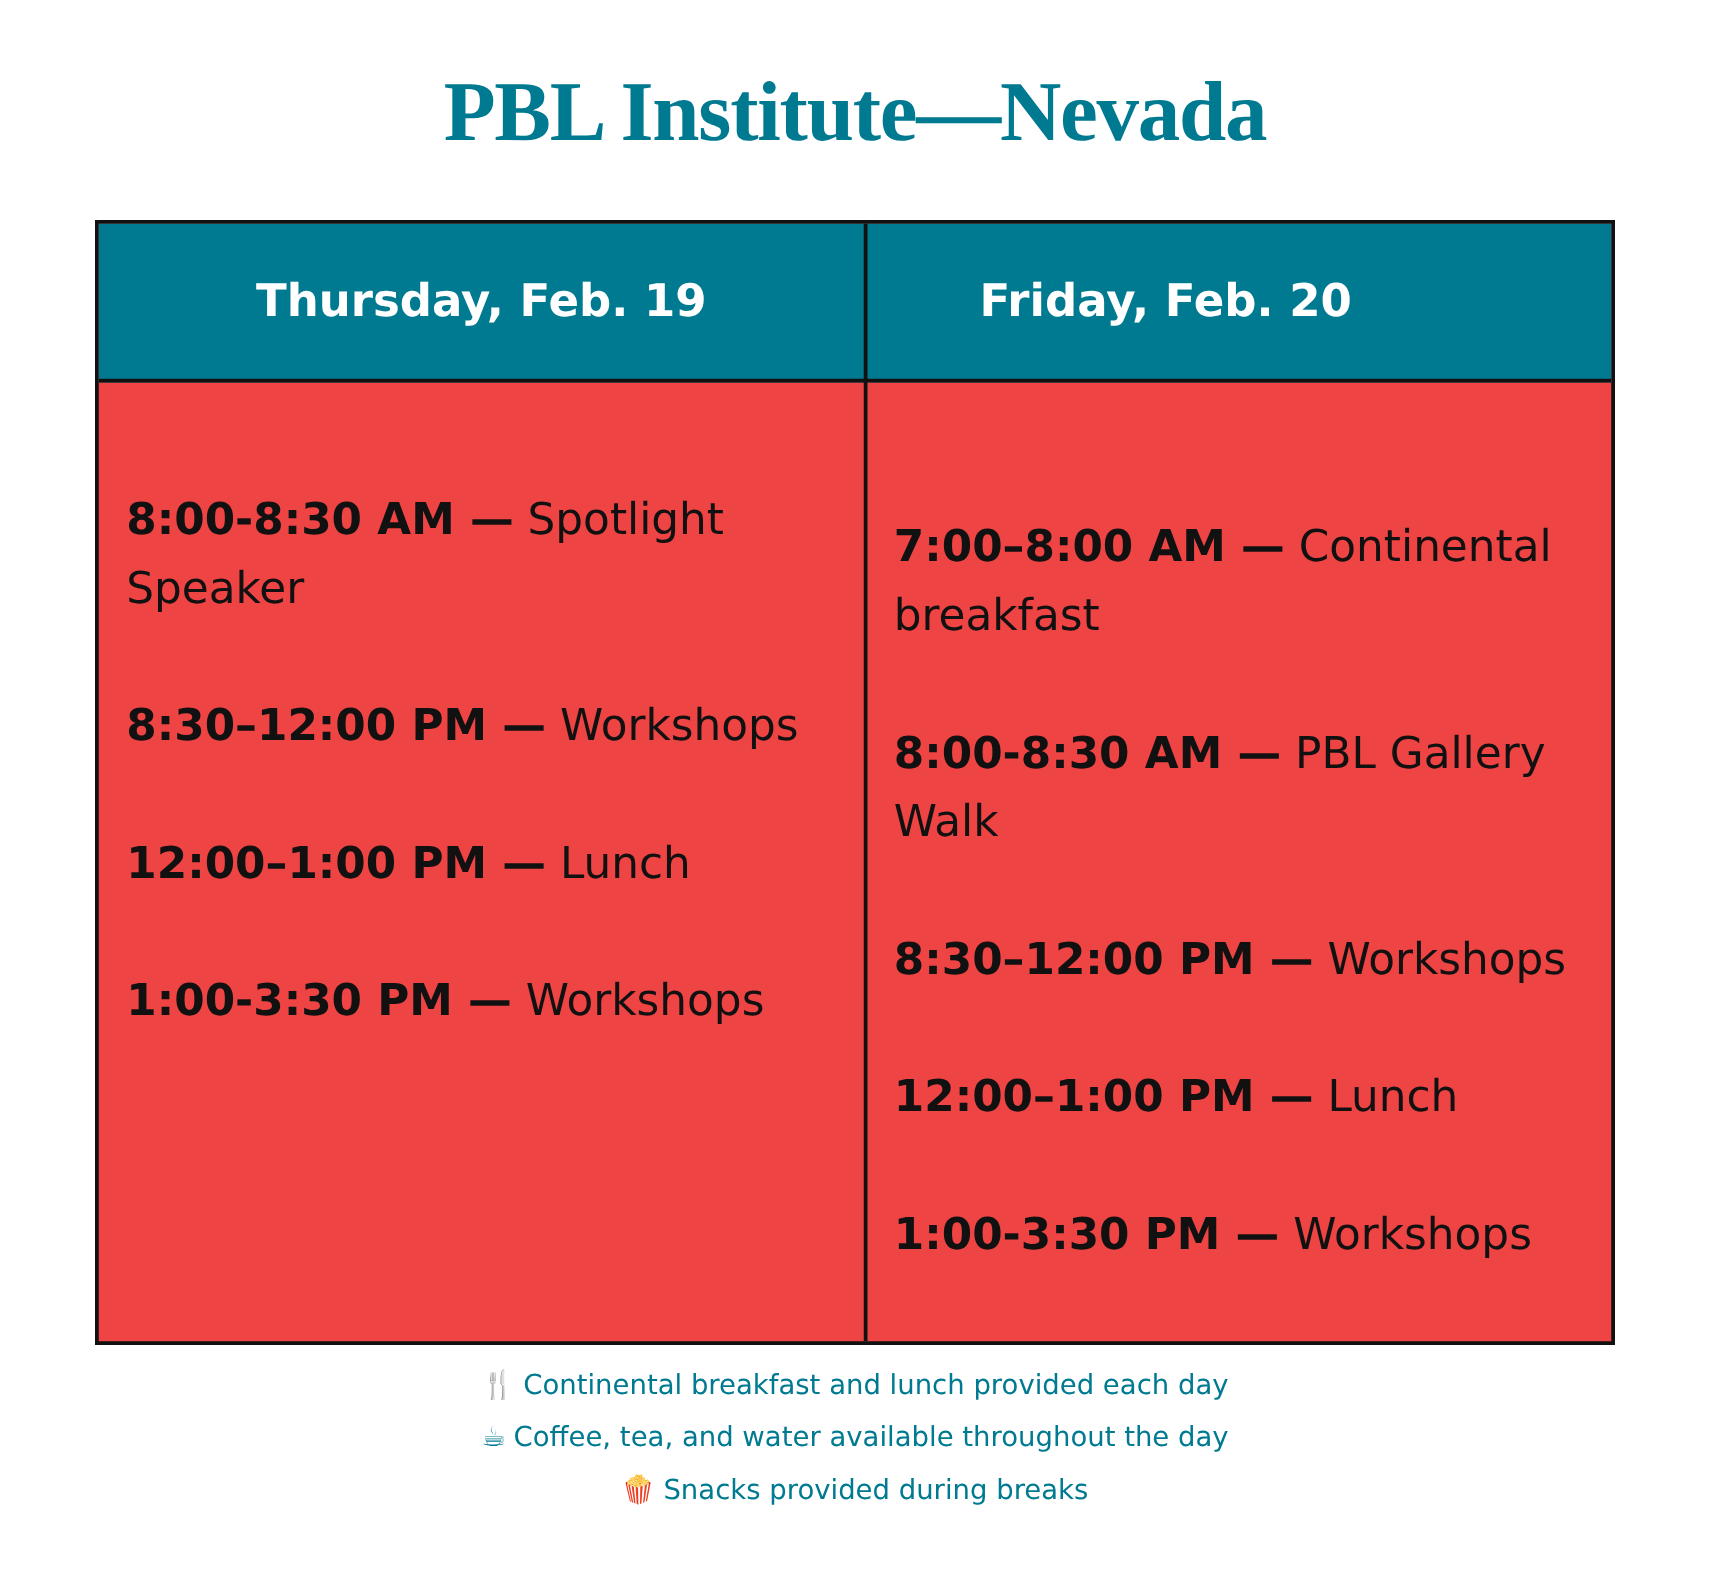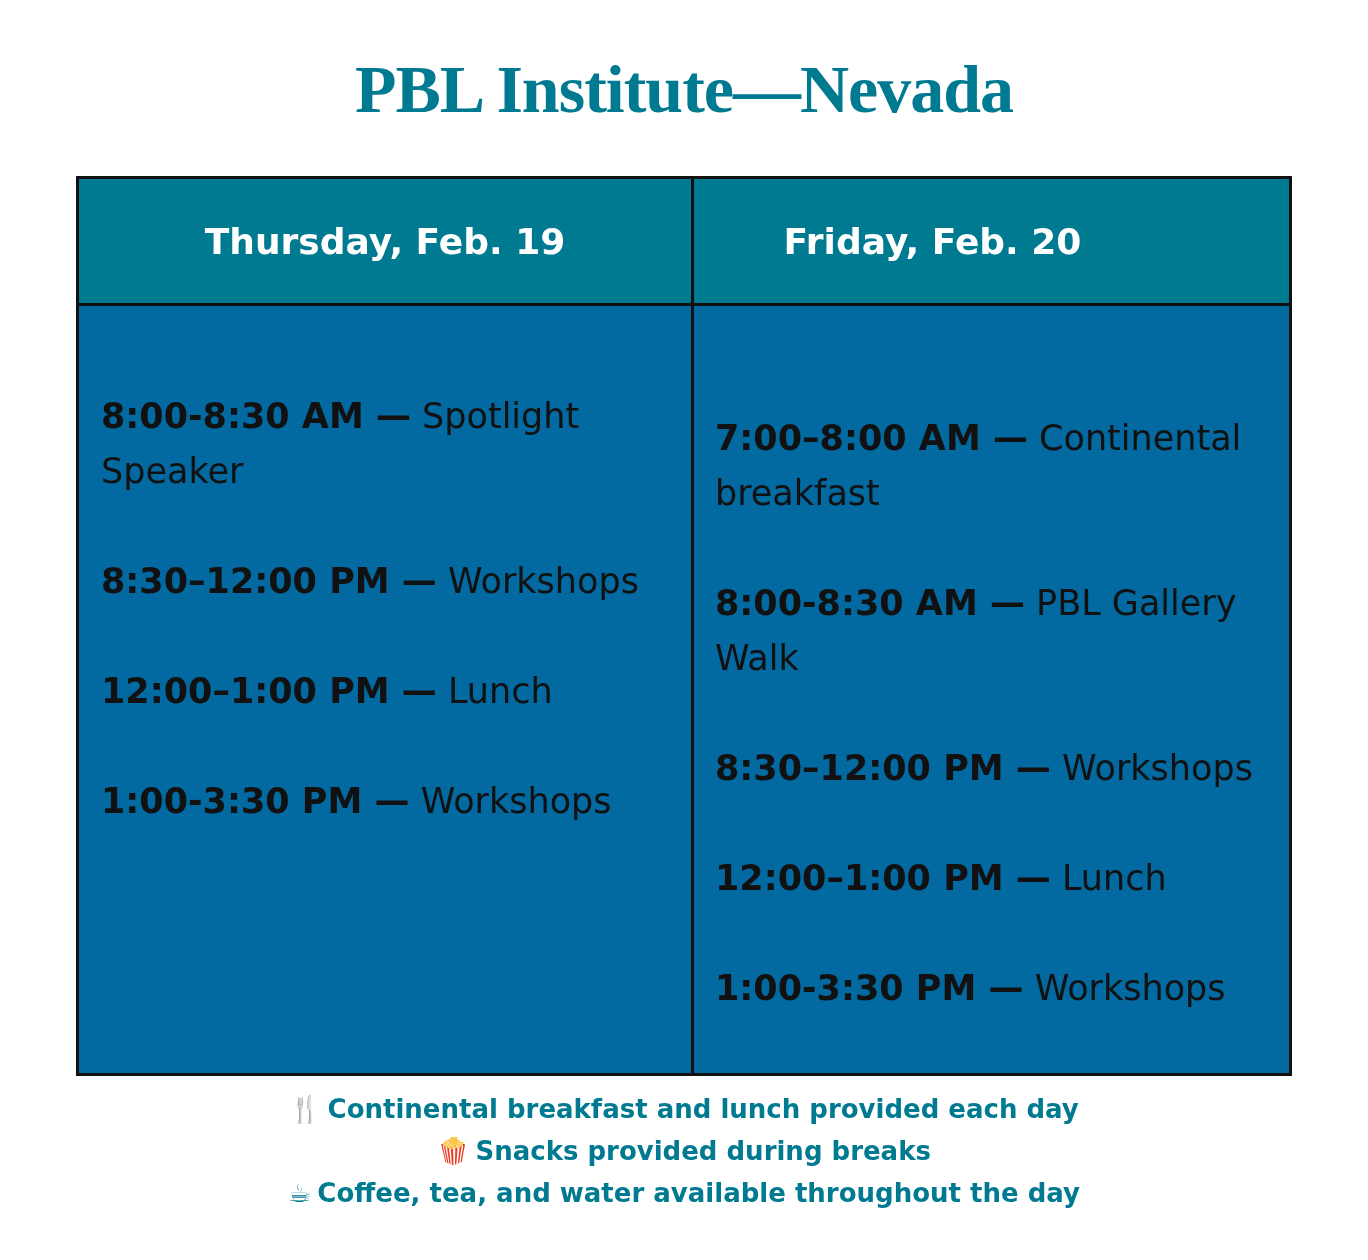--- a/index.html
+++ b/index.html
@@ -5,21 +5,21 @@
   * { box-sizing: border-box; margin: 0; padding: 0; }
   html, body { width: 1368px; height: 1260px; background: #ffffff; overflow: hidden; }
   body { position: relative; font-family: "DejaVu Sans", sans-serif; }
   .title {
     position: absolute; left: 0; top: 50px; width: 1368px; text-align: center;
     font-family: Liberation Serif, serif; font-weight: bold; font-size: 68px;
     color: #007a91; letter-spacing: -1px;
   }
   .table {
     position: absolute; left: 76px; top: 176px; width: 1216px; height: 900px;
-    border: 3px solid #111; background: #0369a1;
+    border: 3px solid #111; background: #ef4444;
   }
   .header-row {
     position: absolute; left: 0; top: 0; width: 100%; height: 127px;
     background: #007a91; border-bottom: 3px solid #111;
   }
   .col-divider {
     position: absolute; left: 612px; top: 0; width: 3px; height: 100%; background: #111;
   }
   .day-header {
     position: absolute; top: 0; height: 124px; display: flex; align-items: center; justify-content: center;
@@ -28,21 +28,21 @@
   .day-header.d0 { left: 0; width: 612px; }
   .day-header.d1 { left: 615px; width: 477px; }
   .col { position: absolute; color: #111; font-size: 35px; line-height: 55px; }
   .col.c0 { left: 22px; top: 210px; width: 570px; }
   .col.c1 { left: 636px; top: 200px; width: 560px; margin-top: 32px; }
   .item { margin-bottom: 55px; }
   .item .time { font-weight: bold; }
   .item .desc { font-weight: normal; }
   .notes {
     position: absolute; left: 0; top: 1088px; width: 1368px; text-align: center;
-    color: #007a91; font-size: 26px; line-height: 42px; font-weight: bold;
+    color: #007a91; font-size: 22px; line-height: 42px;
   }
   .note-icon { display: inline-block; margin-right: 6px; }
 </style>
 </head>
 <body>
 
 <div class="title">PBL Institute—Nevada</div>
 
 <div class="table">
   <div class="header-row"></div>
@@ -61,15 +61,15 @@
     <div class="item"><span class="time">7:00–8:00 AM —</span><span class="desc"> Continental breakfast</span></div>
     <div class="item"><span class="time">8:00-8:30 AM —</span><span class="desc"> PBL Gallery Walk</span></div>
     <div class="item"><span class="time">8:30–12:00 PM —</span><span class="desc"> Workshops</span></div>
     <div class="item"><span class="time">12:00–1:00 PM —</span><span class="desc"> Lunch</span></div>
     <div class="item"><span class="time">1:00-3:30 PM —</span><span class="desc"> Workshops</span></div>
   </div>
 </div>
 
 <div class="notes">
   <div><span class="note-icon">🍴</span><span>Continental breakfast and lunch provided each day</span></div>
+  <div><span class="note-icon">☕</span><span>Coffee, tea, and water available throughout the day</span></div>
   <div><span class="note-icon">🍿</span><span>Snacks provided during breaks</span></div>
-  <div><span class="note-icon">☕</span><span>Coffee, tea, and water available throughout the day</span></div>
 </div>
 
 </body></html>

